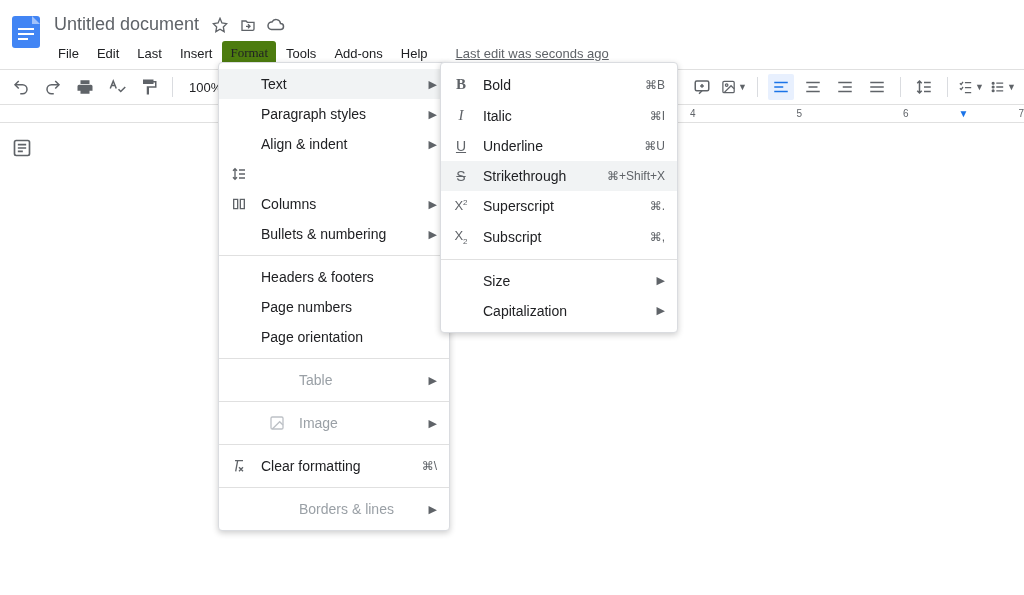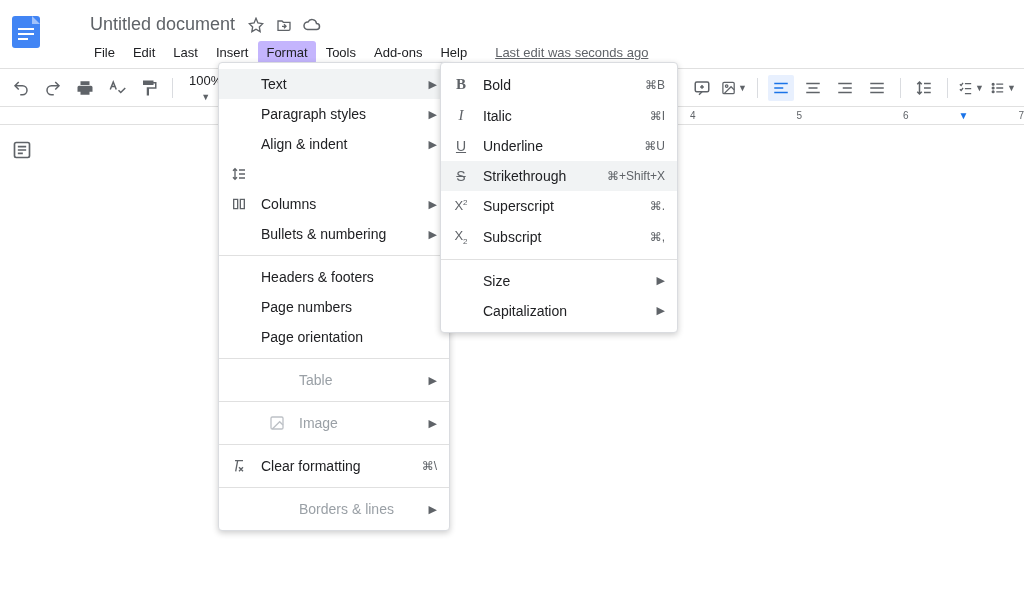--- a/index.html
+++ b/index.html
@@ -1,33 +1,33 @@
 <!DOCTYPE html>
 <html><head>
 <meta charset="utf-8">
 <style>
   * { box-sizing: border-box; }
   html, body { margin: 0; padding: 0; font-family: Arial, Helvetica, sans-serif; font-size: 13px; color: #202124; background: #fff; width: 1024px; height: 595px; overflow: hidden; }
   
   .header { display: flex; align-items: flex-start; padding: 10px 8px 0 6px; }
   .docs-logo { width: 40px; height: 40px; display:flex; align-items:center; justify-content:center; margin-right:4px; margin-top:2px; }
   .docs-logo svg { width: 36px; height: 36px; }
-  .title-area { flex: 1; margin-left: 36px; }
+  .title-area { flex: 1; }
   .title-row { display: flex; align-items: center; gap: 8px; padding-top:2px; }
   .doc-title { font-size: 18px; color:#5f6368; padding:2px 4px; }
   .title-icons { display:flex; gap:10px; align-items:center; color:#5f6368; }
   .title-icons span { display:flex; align-items:center; justify-content:center; width:18px; height:18px; }
   .menubar { display:flex; gap:2px; align-items:center; margin-top:4px; }
   .menubar-item { padding:4px 8px; border-radius:3px; cursor:default; }
-  .menubar-item.active { background:#c4b5fd; }
+  .menubar-item.active { background:#4d7c0f;font-family:Liberation Serif, serif; }
   .last-edit { color:#5f6368; text-decoration: underline; margin-left:18px; cursor:pointer; }
   .toolbar-wrap { border-top:1px solid #e0e0e0; border-bottom:1px solid #e0e0e0; margin-top:4px; padding:4px 8px; display:flex; align-items:center; gap:6px; min-height:36px; }
   .toolbtn { width:26px; height:26px; display:flex; align-items:center; justify-content:center; border-radius:2px; color:#5f6368; position:relative; }
   .toolbtn.active { background:#e8f0fe; color:#1a73e8; }
-  .zoom { display:flex; align-items:center; gap:4px; padding:0 6px; color:#202124;flex-direction:column; }
+  .zoom { display:flex; align-items:center; gap:4px; padding:0 6px; color:#202124; }
   .tb-sep { width:1px; height:20px; background:#dadce0; margin:0 4px; }
   
   .ruler { height:18px; border-bottom:1px solid #e0e0e0; display:flex; align-items:center; font-size:10px; color:#5f6368; padding-left:690px; gap:50px; }
   
   .body-area { display:flex; height:calc(100% - 130px); position:relative; }
   .outline-pane { width:44px; display:flex; justify-content:center; padding-top:12px; }
   
   .menu { position:absolute; background:#fff; border:1px solid #dadce0; border-radius:4px; box-shadow:0 2px 6px rgba(0,0,0,0.2); padding:6px 0; font-size:14px; color:#202124; z-index:10; }
   .format-menu { top:62px; left:218px; width:232px; }
   .text-submenu { top:62px; left:440px; width:238px; }

